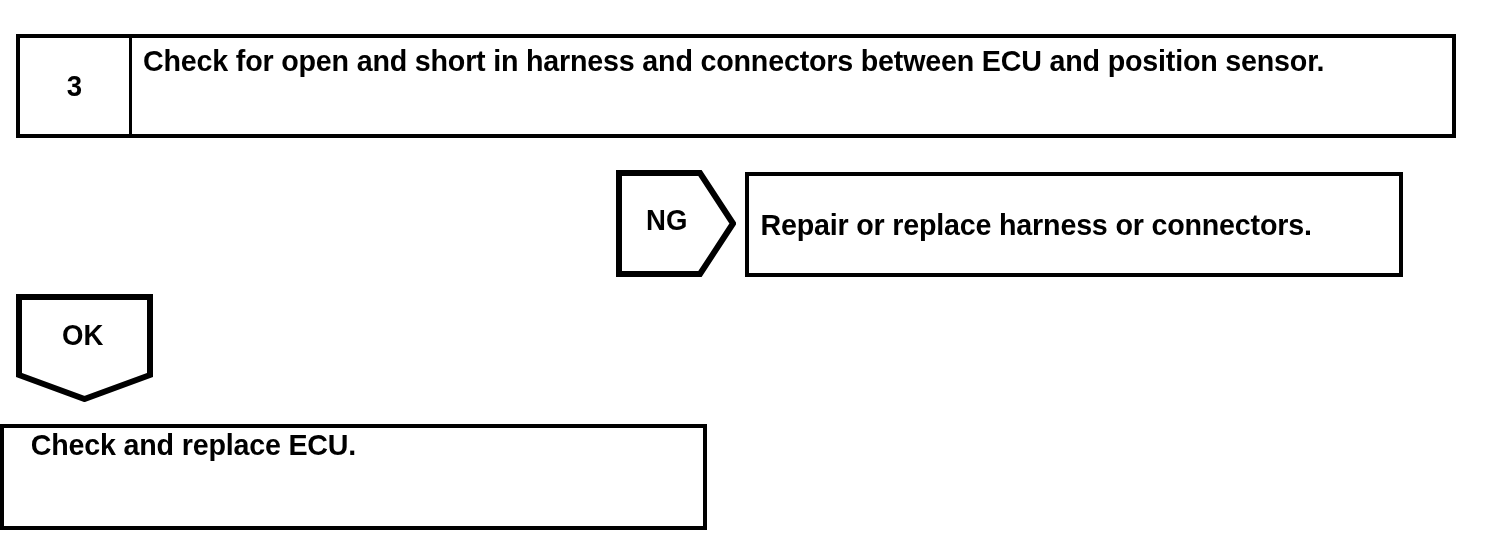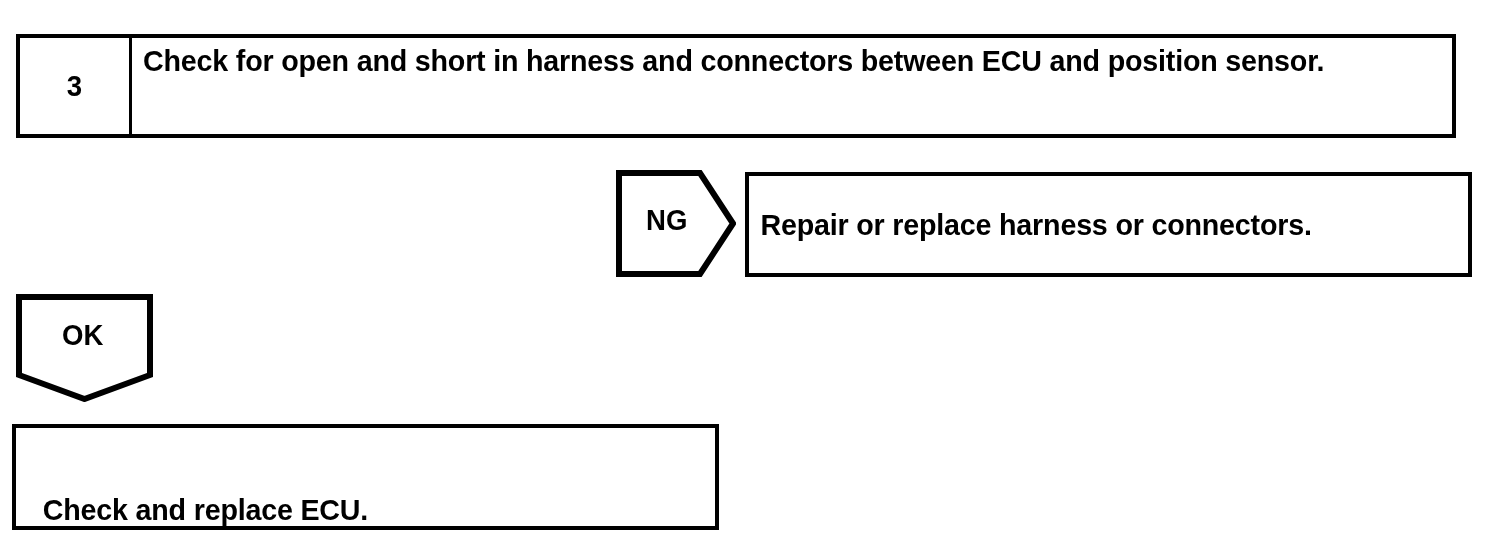--- a/index.html
+++ b/index.html
@@ -92,21 +92,21 @@
     line-height: 1;
     letter-spacing: 0px;
     transform: scaleX(0.95);
     transform-origin: left top;
   }
 
   .ng-result-box {
     position: absolute;
     left: 745px;
     top: 172px;
-    width: 727px;
+    width: 658px;
     height: 105px;
     border: 4px solid #000;
     box-sizing: border-box;
     background: #fff;
     display: flex;
     align-items: center;
   }
   .ng-result-text {
     padding-left: 12px;
     font-size: 30px;
@@ -134,29 +134,29 @@
     font-size: 29px;
     font-weight: bold;
     line-height: 1;
     letter-spacing: 0px;
     transform: scaleX(0.95);
     transform-origin: left top;
   }
 
   .ok-result-box {
     position: absolute;
-    left: 12px;
+    left: 0;
     top: 424px;
     width: 707px;
     height: 106px;
     border: 4px solid #000;
     box-sizing: border-box;
     background: #fff;
     display: flex;
-    align-items: flex-end;
+    align-items: flex-start;
   }
   .ok-result-text {
     padding-left: 28px;
     font-size: 30px;
     font-weight: bold;
     line-height: 33px;
     letter-spacing: -0.2px;
     transform: scaleX(0.955);
     transform-origin: left center;
     white-space: nowrap;

